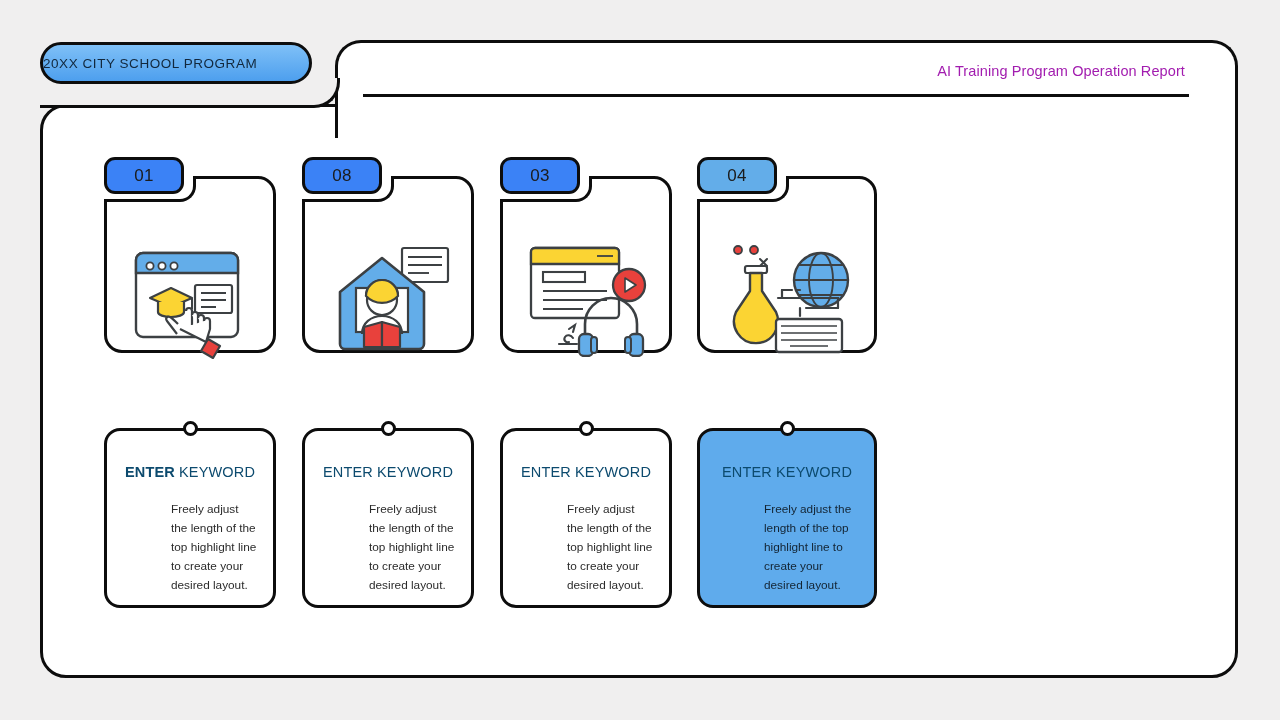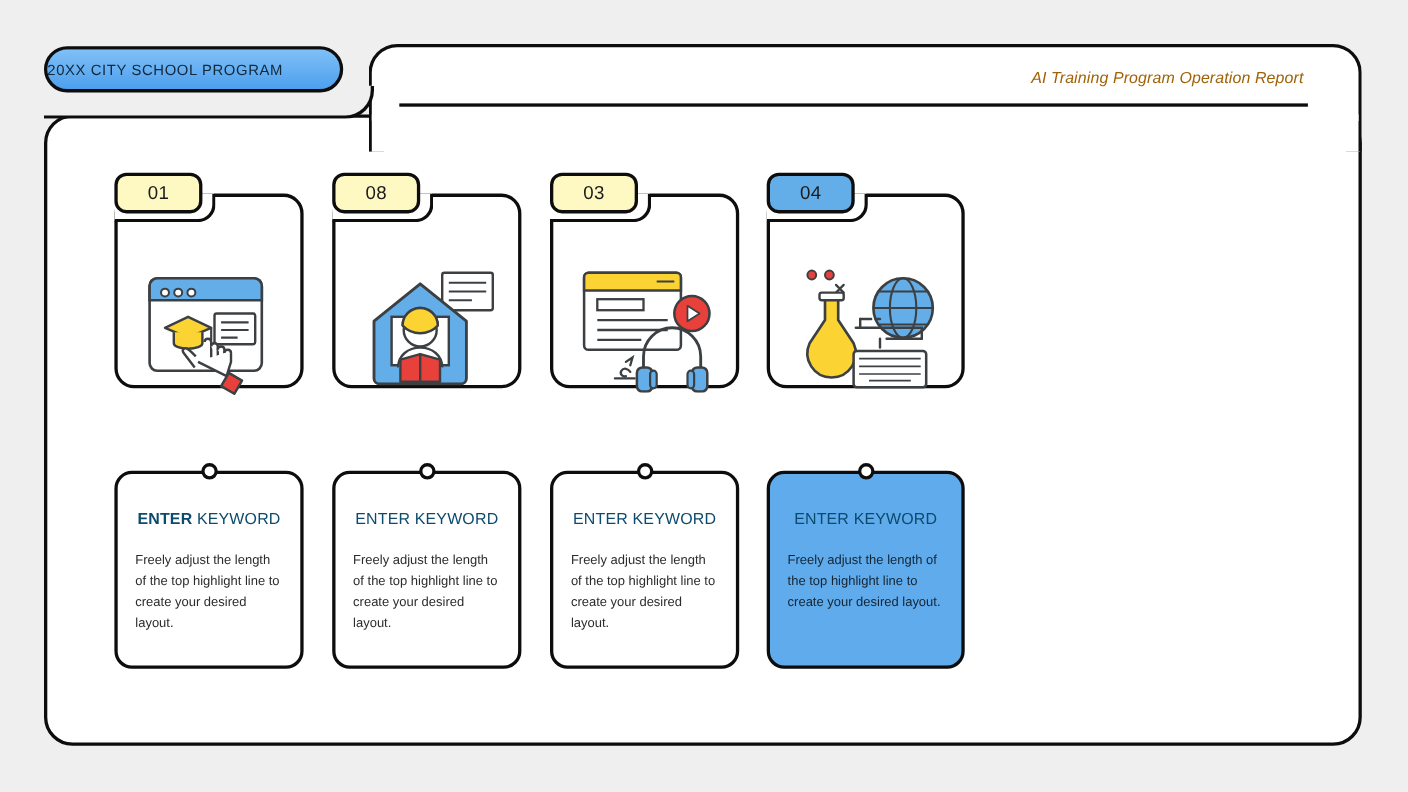--- a/index.html
+++ b/index.html
@@ -16,23 +16,22 @@
     position: absolute; left: 335px; top: 40px;
     width: 903px; height: 98px;
     background: #ffffff;
     border: 3px solid #0d0d0d;
     border-radius: 26px 26px 0 0;
     border-bottom: none;
     z-index: 3;
   }
   .header-title {
     position: absolute; right: 50px; top: 20px;
-    font-size: 14.5px; color: #a16207; letter-spacing: .1px;
+    font-size: 14.5px; color: #a21caf; letter-spacing: .1px;
     white-space: nowrap;
-    font-style: italic;
   }
   .header-rule {
     position: absolute; left: 25px; right: 46px; top: 51px;
     height: 3px; background: #0d0d0d;
   }
 
   .pill-tab {
     position: absolute; left: 40px; top: 42px;
     width: 272px; height: 42px;
     background: linear-gradient(180deg,#7fc0f7 0%,#4d9fee 100%);
@@ -73,21 +72,21 @@
   .cols { position: absolute; left: 104px; top: 157px; width: 772px; height: 450px; }
   .col { position: absolute; top: 0; width: 172px; }
   .col.c0 { left: 0px; }
   .col.c1 { left: 198px; }
   .col.c2 { left: 396px; }
   .col.c3 { left: 593px; width: 180px; }
 
   .num-tab {
     position: absolute; left: 0; top: 0;
     width: 80px; height: 37px;
-    background: #fef9c3;
+    background: #3b82f6;
     border: 3px solid #0d0d0d;
     border-radius: 11px;
     display: flex; align-items: center; justify-content: center;
     z-index: 4;
   }
   .num-tab.accent { background: #63ade9; }
   .num-tab span { font-size: 17px; color: #1b1b1b; letter-spacing: .3px; }
 
   .icon-card {
     position: absolute; left: 0; top: 19px;
@@ -136,21 +135,21 @@
     z-index: 2;
   }
   .col.c3 .text-card { width: 180px; background: #5fabec; }
   .kw {
     text-align: center; font-size: 14.5px; color: #0c4a6e;
     letter-spacing: .15px; white-space: nowrap;
   }
   .kw b { font-weight: bold; }
   .desc {
     margin-top: 20px; font-size: 11.8px; line-height: 19px;
-    color: #2b2b2b; text-align: left; padding: 0 2px;
+    color: #2b2b2b; text-align: left; padding: 0 2px; margin-left: 48px;
   }
   .col.c3 .desc { color: #132433; }
 
   
   .divider {
     position: absolute; left: 918px; top: 162px;
     width: 3px; height: 440px; background: #1a1a1a;
   }
   .badge {
     position: absolute; left: 1100px; top: 160px;

